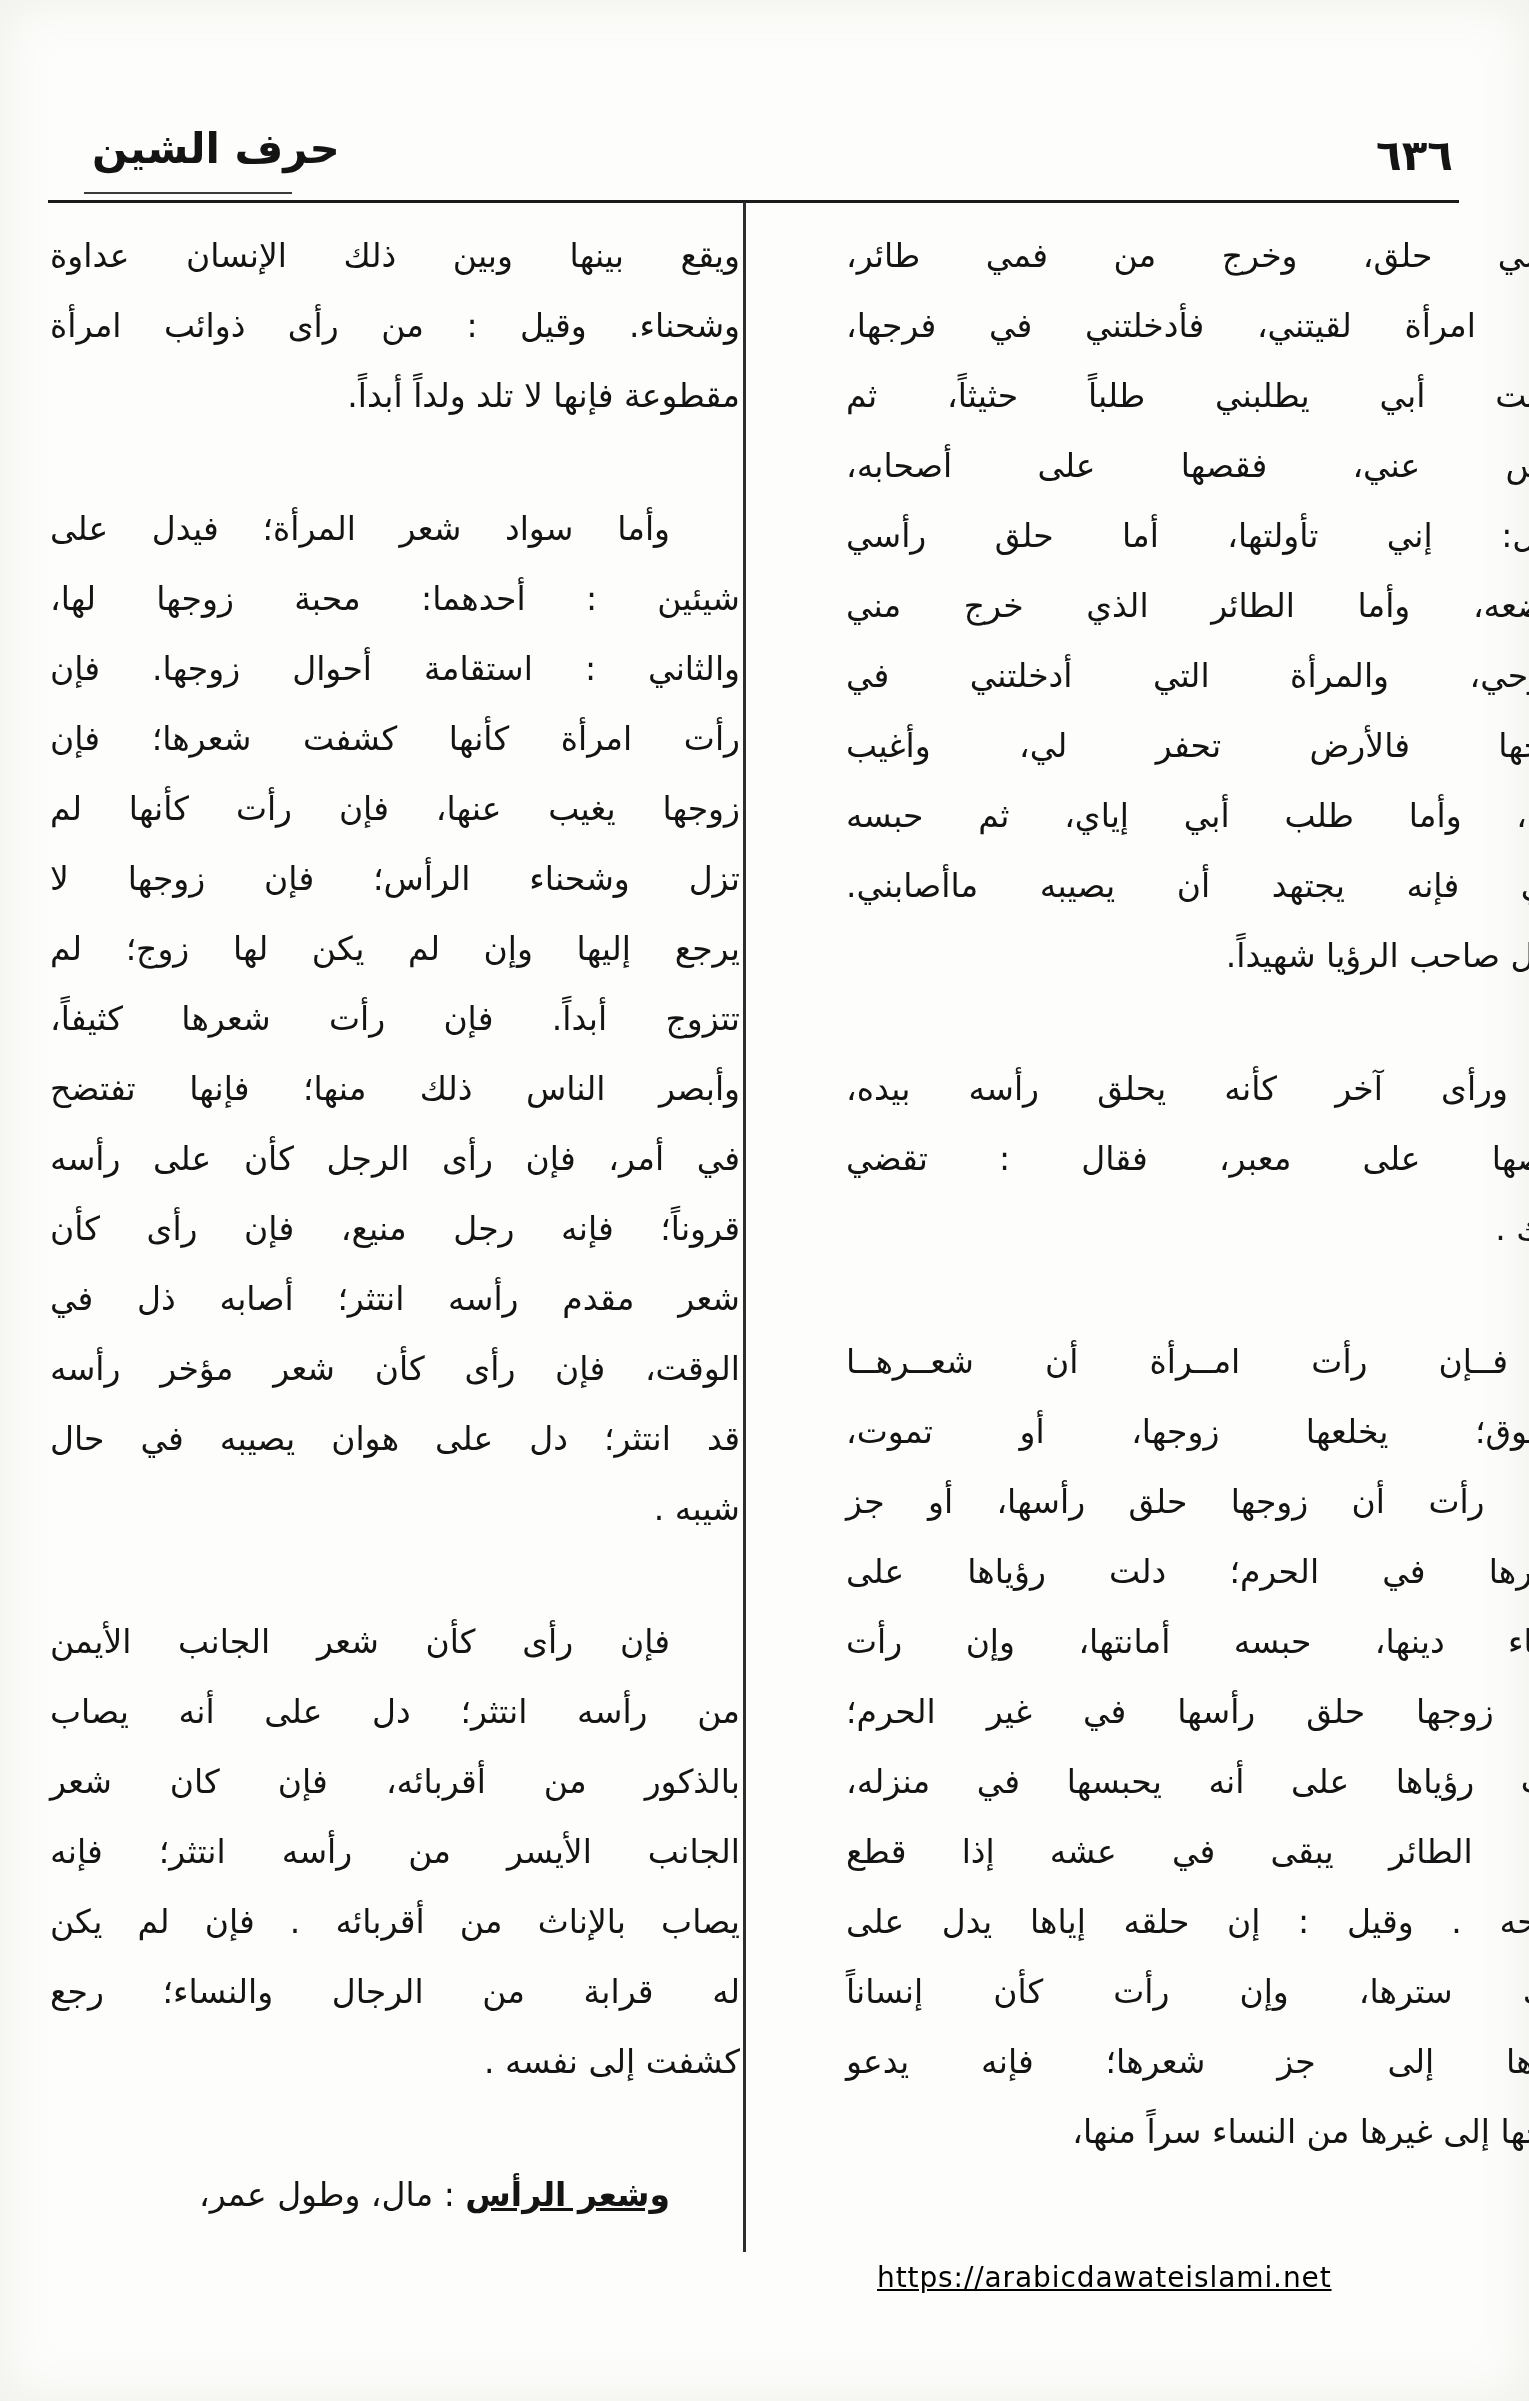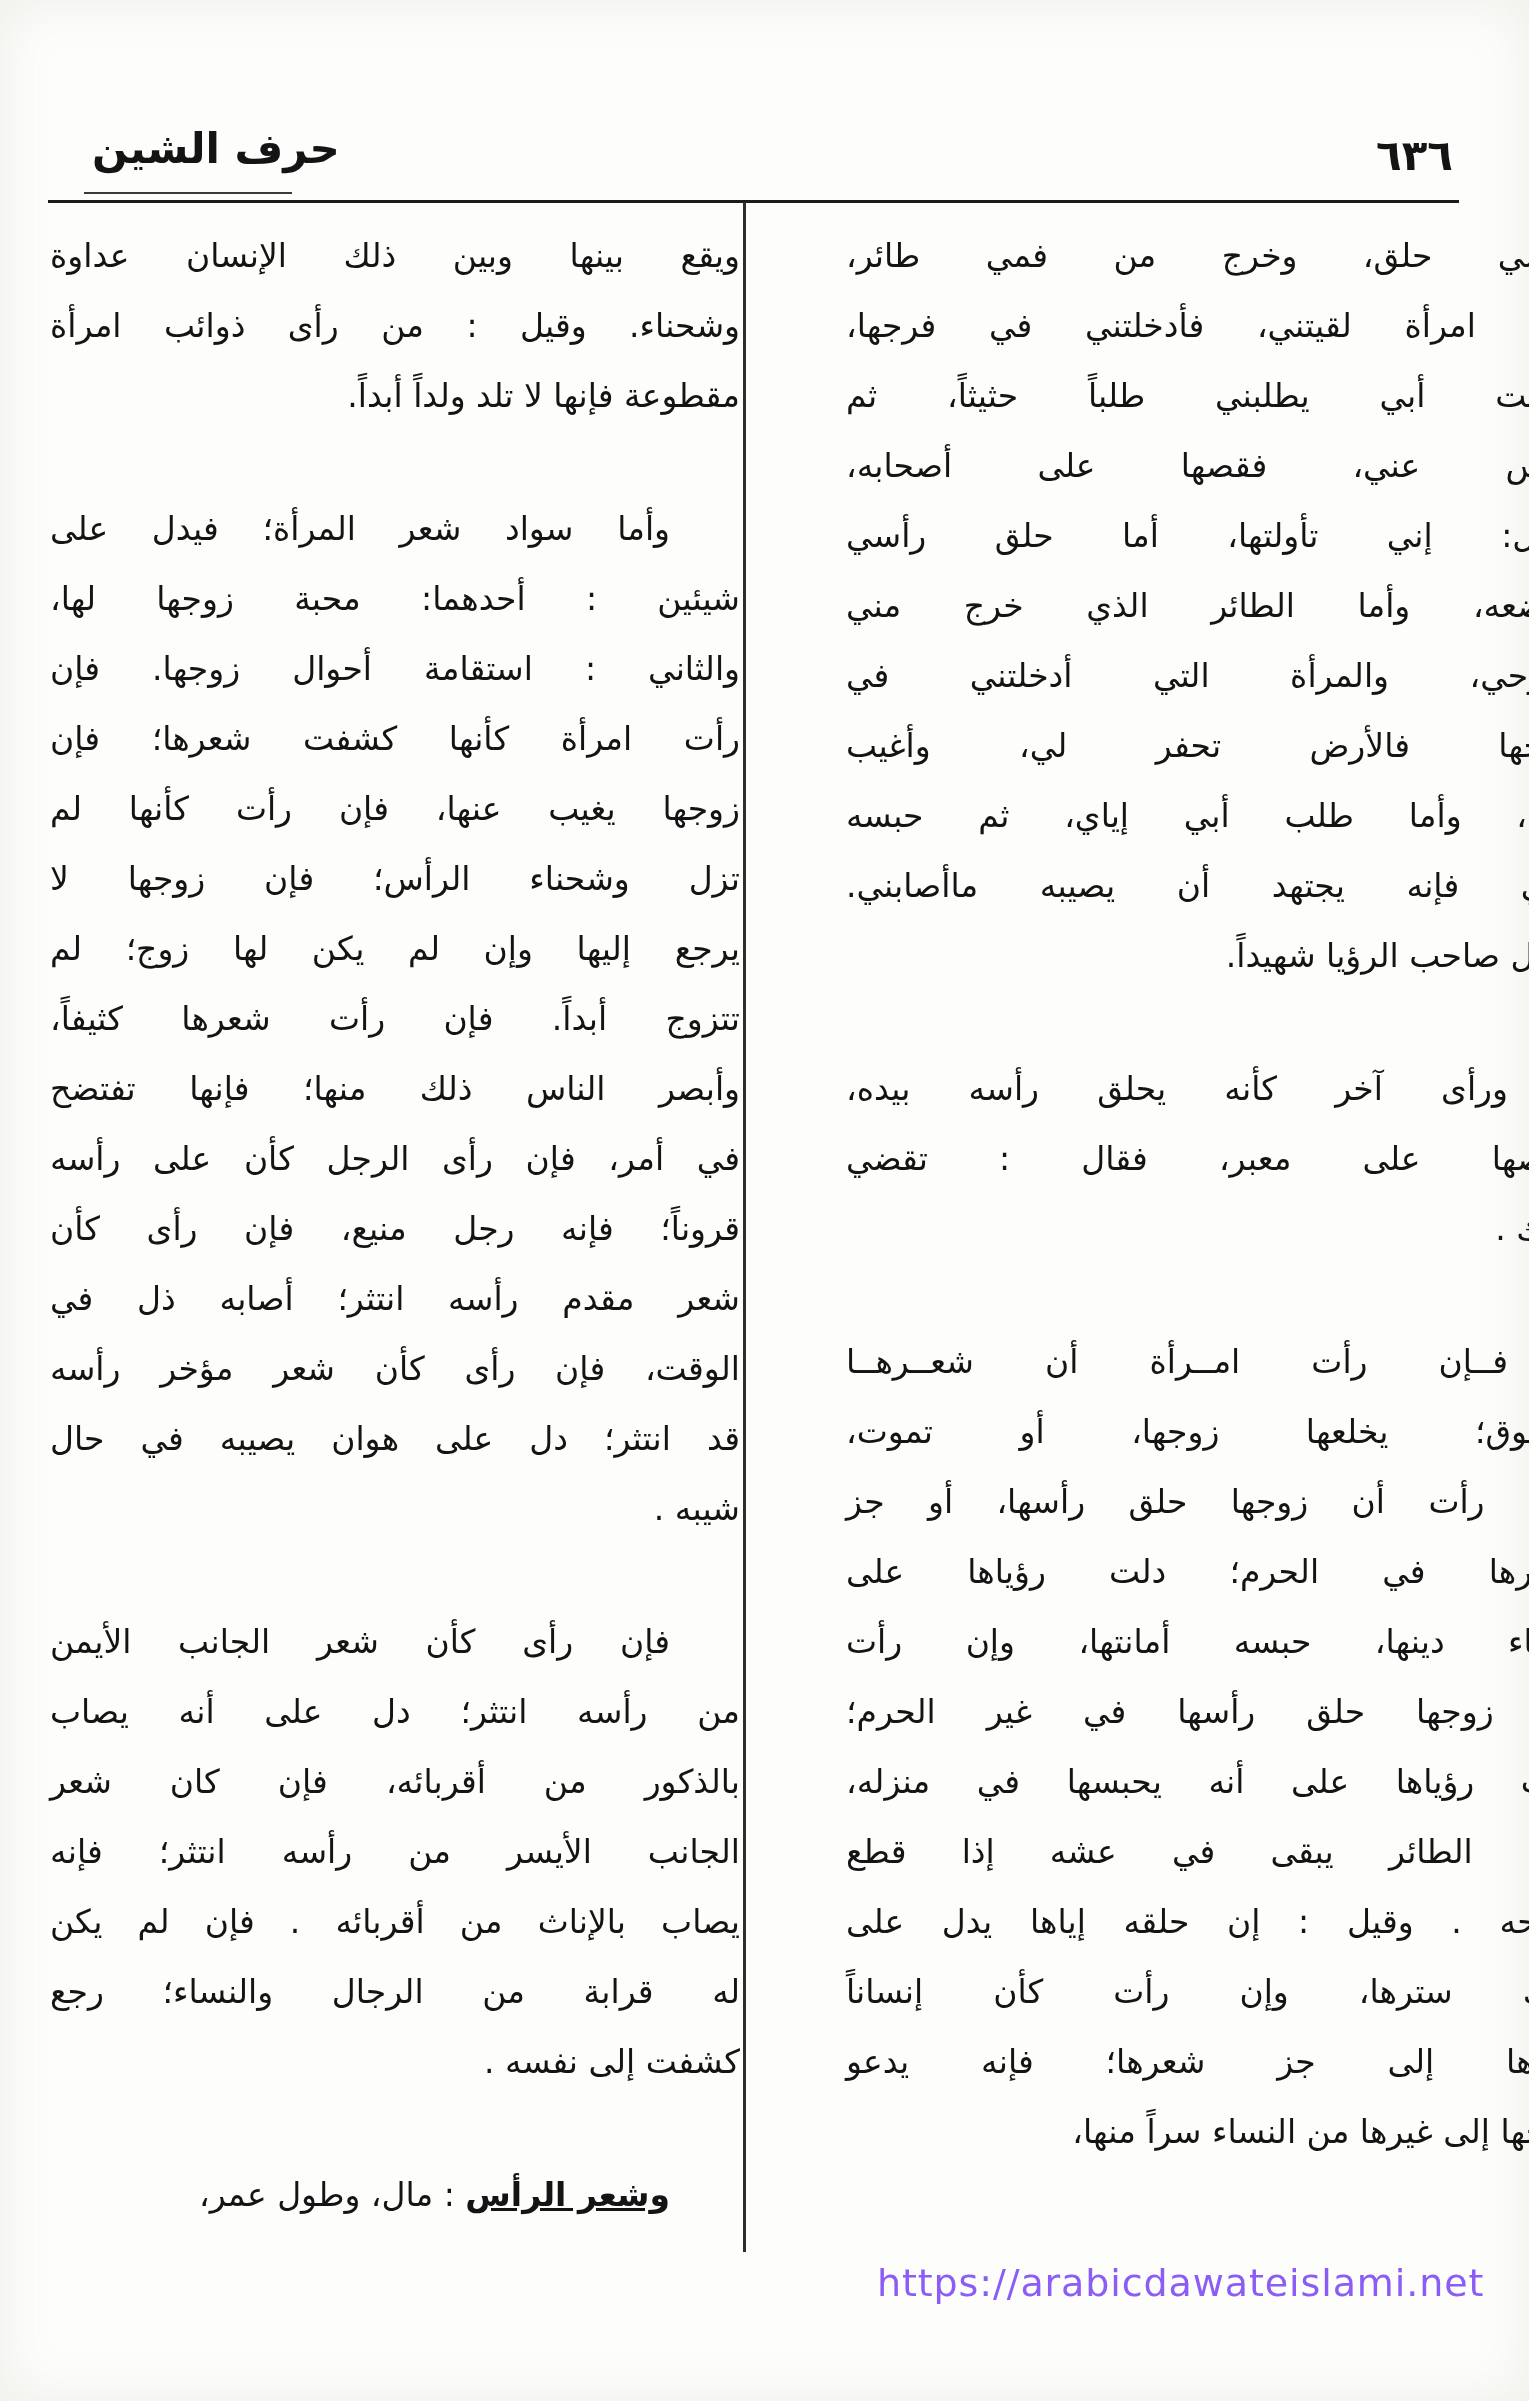--- a/index.html
+++ b/index.html
@@ -89,23 +89,24 @@
     text-align-last: right;
   }
   .line .bold { font-weight: bold; text-decoration: underline; }
 
   
   .watermark {
     position: absolute;
     top: 2261px;
     left: 877px;
     direction: ltr;
-    font-size: 38px;
-    color: #8b5cf6;
+    font-size: 28px;
+    color: #000000;
     letter-spacing: 0.9px;
+    text-decoration: underline;
   }
 </style>
 </head>
 <body>
 
 <div class="page">
 
   <div class="section-title">حرف الشين</div>
 
   <div class="page-number">٦٣٦</div>

